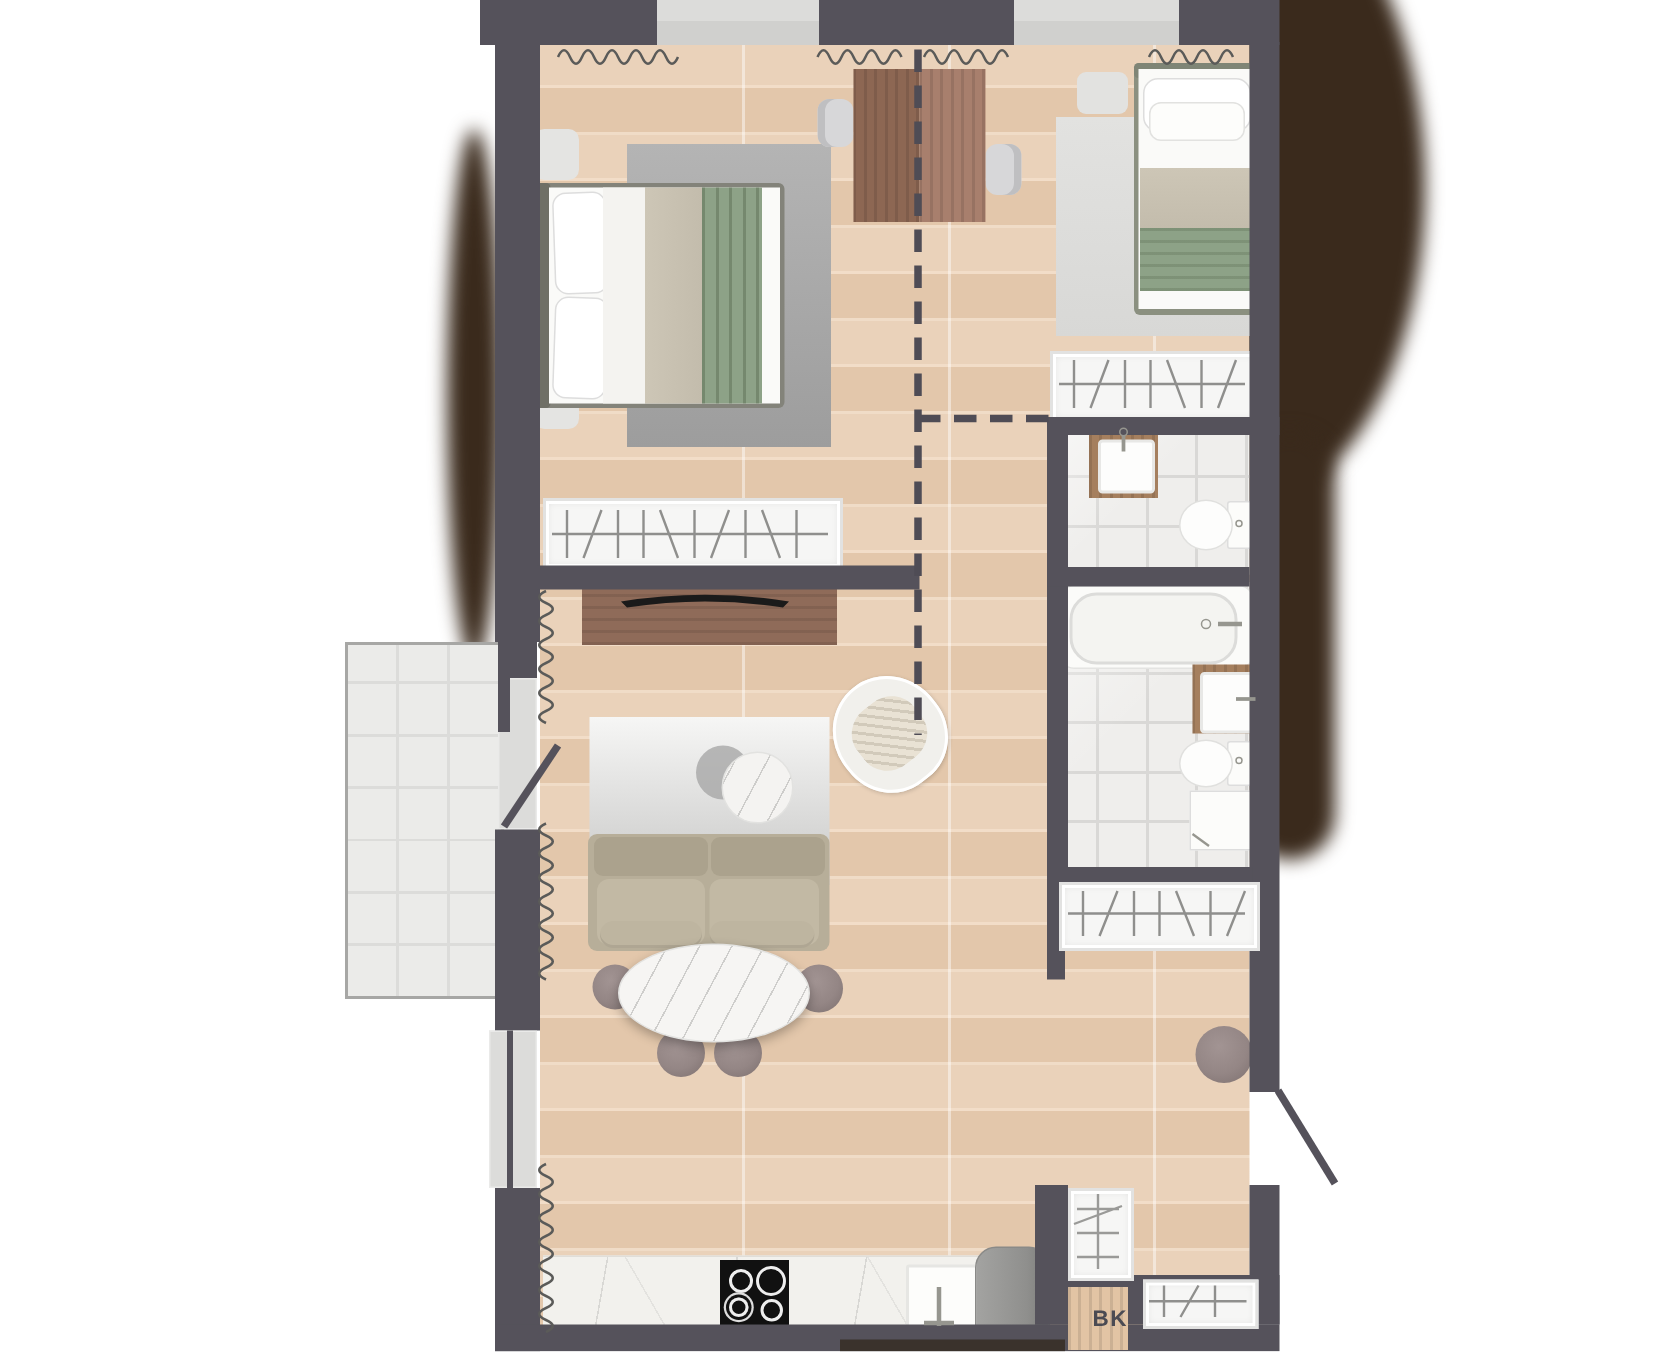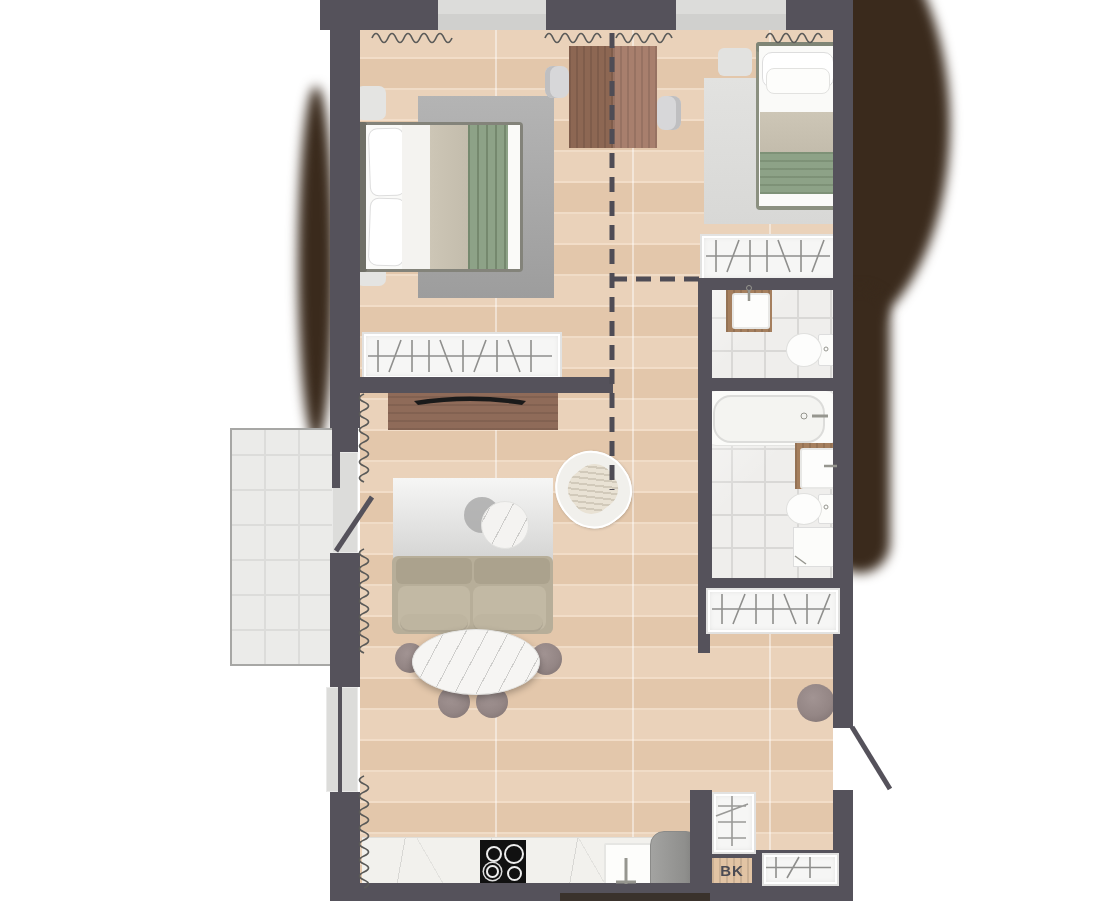--- a/index.html
+++ b/index.html
@@ -155,21 +155,21 @@
   <div class="wall" style="left:698px;top:280px;width:14px;height:300px;"></div>
   <div class="wall" style="left:698px;top:378px;width:135px;height:13px;"></div>
   <div class="wall" style="left:698px;top:578px;width:137px;height:10px;"></div>
   <div class="wall" style="left:698px;top:578px;width:12px;height:75px;"></div>
   <div class="wall" style="left:690px;top:790px;width:22px;height:93px;"></div>
   <div class="wall" style="left:690px;top:850px;width:163px;height:33px;"></div>
 
   <div class="unit" style="left:706px;top:588px;width:130px;height:42px;"></div>
   <div class="unit" style="left:712px;top:792px;width:40px;height:58px;"></div>
   <div class="unit" style="left:762px;top:853px;width:73px;height:29px;"></div>
-  <div class="abs grain-v bk-label" style="left:712px;top:858px;width:40px;height:25px;background-color:#e2c4a4;">
+  <div class="abs grain-v bk-label" style="left:712px;top:858px;width:40px;height:42px;background-color:#e2c4a4;justify-content:flex-end;">
     <span>BK</span>
   </div>
 
   <svg class="lines" width="1116" height="901" viewBox="0 0 1116 901">
 
     <path class="dash" d="M612 33 V490"></path>
     <path class="dash" d="M612 279 H700"></path>
 
     <path class="door" d="M336 551 L372 497"></path>
     <path class="door" d="M852 727 L890 789"></path>

